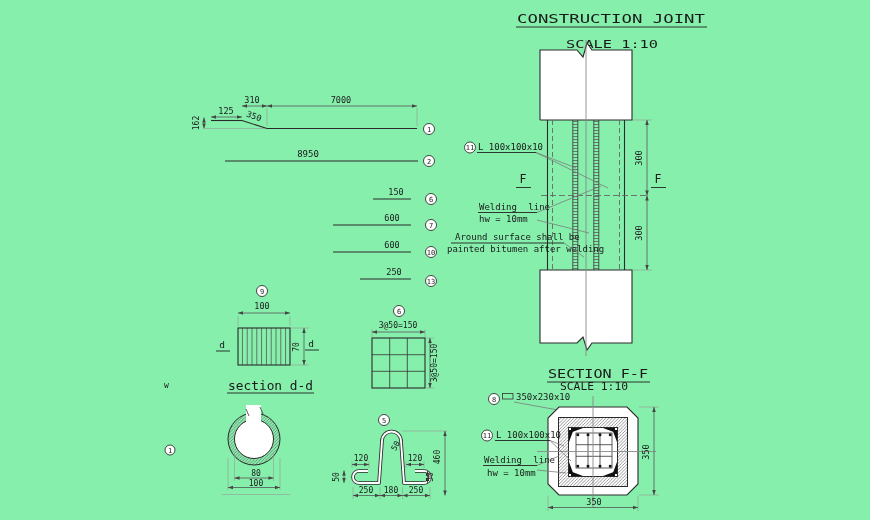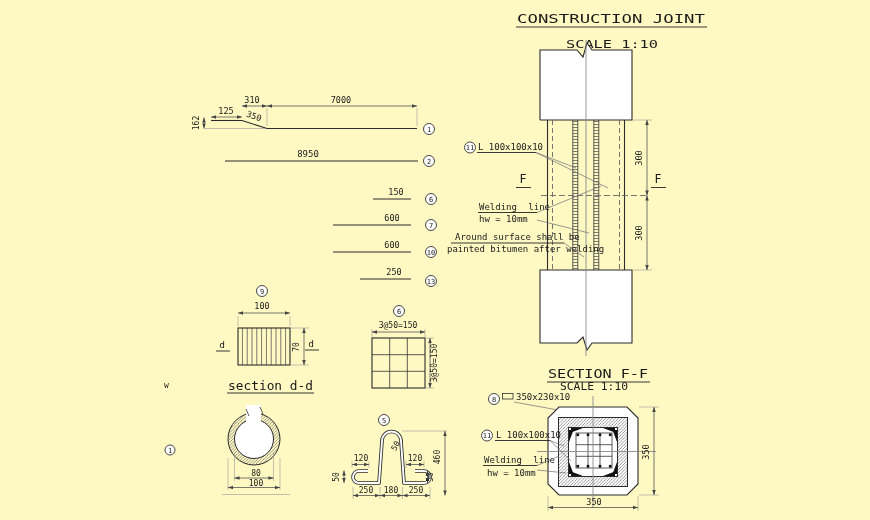--- a/index.html
+++ b/index.html
@@ -1,16 +1,16 @@
 <!DOCTYPE html>
 <html><head>
 <meta charset="utf-8">
 <style>
   html,body{margin:0;padding:0;background:#ffffff;}
-  .canvas{position:relative;width:870px;height:520px;background:#fef9c3;overflow:hidden;}
+  .canvas{position:relative;width:870px;height:520px;background:#86efac;overflow:hidden;}
   svg text{fill:#1a1a1a;font-family:"DejaVu Sans Mono","Liberation Mono",monospace;}
   .g{stroke:#2b2b2b;stroke-width:1.1;fill:none;}
   .gf{stroke:#2b2b2b;stroke-width:1.1;fill:#fff;}
   .thin{stroke:#333;stroke-width:0.8;fill:none;}
   .d{stroke:#555;stroke-width:0.8;fill:none;}
   .e{stroke:#999;stroke-width:0.6;fill:none;}
   .ld{stroke:#777;stroke-width:0.75;fill:none;}
   .cl{stroke:#8a8a8a;stroke-width:0.9;fill:none;}
   .dashv{stroke:#666;stroke-width:0.9;stroke-dasharray:5 3;fill:none;}
   .dashh{stroke:#666;stroke-width:0.9;stroke-dasharray:6 3;fill:none;}

